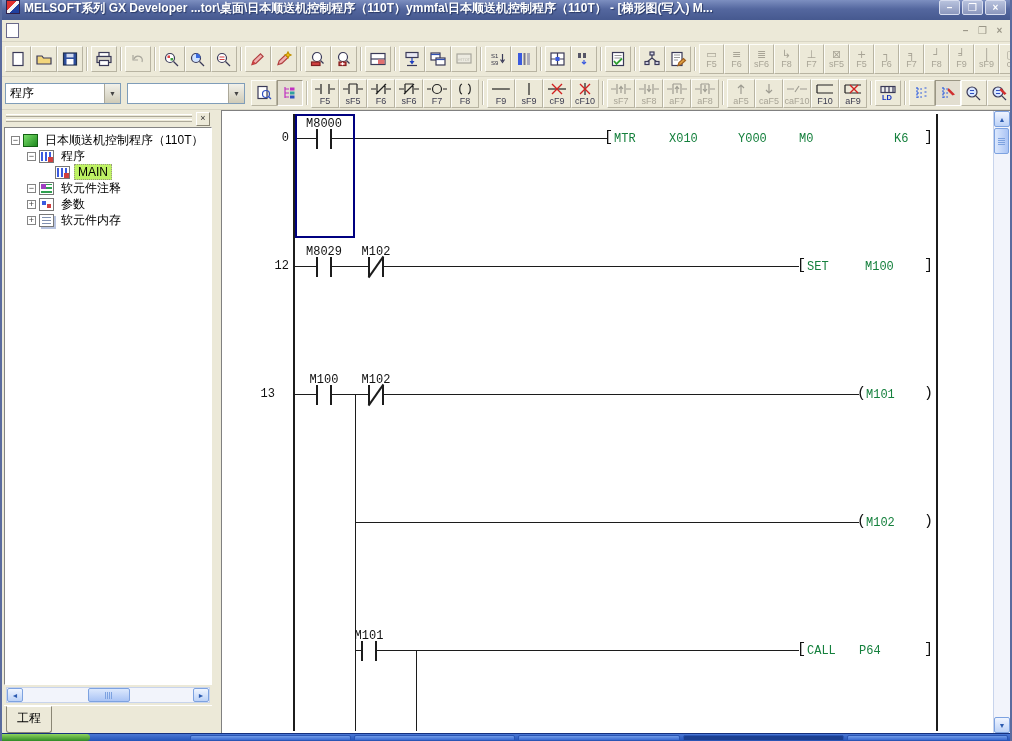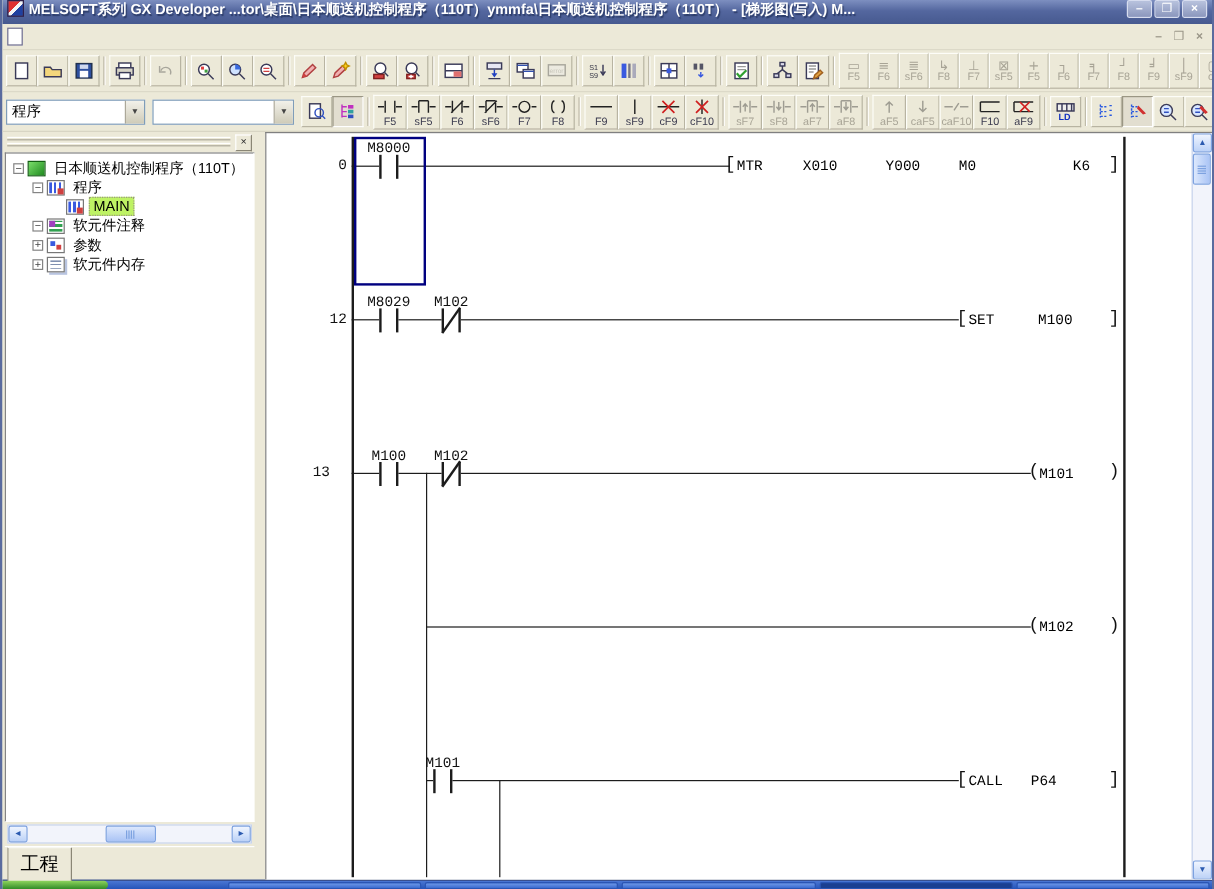--- a/index.html
+++ b/index.html
@@ -58,33 +58,33 @@
   .tlabel{padding:0 3px}
   .tlabel.sel{background:#bef264;border:1px dotted #9a9684}
   
   .hscroll{height:16px;margin:2px 2px;display:flex;background:#f2f4fb;border:1px solid #c8d4ec}
   .sbtn{width:16px;height:100%;background:linear-gradient(#f0f5ff,#bcd2f7);border:1px solid #7da2e0;border-radius:2px;color:#2c5bb0;font-size:7px;display:flex;align-items:center;justify-content:center;flex:none}
   .htrack{flex:1;position:relative}
   .hthumb{position:absolute;left:38%;width:42px;height:100%;background:linear-gradient(#dce8fd,#aac4f5);border:1px solid #7da2e0;border-radius:2px;display:flex;align-items:center;justify-content:center;gap:1px}
   .hthumb i,.vthumb i{width:1px;height:7px;background:#7da2e0;display:block}
   .vthumb i{width:7px;height:1px}
   .tabstrip{height:28px;display:flex;align-items:flex-start;padding:0 2px;border-top:1px solid #fff}
-  .tab{background:#ece9d8;border:1px solid #8a8675;border-top:1px solid #fff;border-radius:0 0 3px 3px;font-size:16px;padding:3px 10px 5px}
+  .tab{background:#ece9d8;border:1px solid #8a8675;border-top:1px solid #fff;border-radius:0 0 3px 3px;font-size:12px;padding:3px 10px 5px}
   .splitter{width:7px;flex:none}
   
   .ladder{flex:1;background:#fff;position:relative;overflow:hidden;border:1px solid #808080;border-right:none;border-bottom:none}
   .hwire{position:absolute;height:1px;background:#1c1c1c}
   .vwire{position:absolute;width:1px;background:#1c1c1c}
   .rail{width:2px}
   .contact{position:absolute;width:16px;height:20px;background:#fff}
   .contact::before,.contact::after{content:"";position:absolute;top:0;width:2px;height:20px;background:#1c1c1c}
   .contact::before{left:0}.contact::after{right:0}
   .slash{position:absolute;left:7px;top:-3px;width:2px;height:26px;background:#1c1c1c;transform:rotate(35deg)}
   .brk{position:absolute;font:15px "Liberation Mono","DejaVu Sans Mono",monospace;color:#111;line-height:16px}
-  .ltxt{position:absolute;font:12px "Liberation Mono","DejaVu Sans Mono",monospace;color:#000000;white-space:pre}
+  .ltxt{position:absolute;font:12px "Liberation Mono","DejaVu Sans Mono",monospace;color:#15803d;white-space:pre}
   .llabel{position:absolute;font:12px "Liberation Mono","DejaVu Sans Mono",monospace;color:#111;width:52px;text-align:center}
   .step{position:absolute;font:12px "Liberation Mono","DejaVu Sans Mono",monospace;color:#111;width:36px;text-align:right}
   .selbox{position:absolute;border:2px solid #000080}
   .vscroll{position:absolute;right:0;top:0;width:17px;height:100%;background:#f2f4fb;border-left:1px solid #c8d4ec;display:flex;flex-direction:column}
   .vscroll .sbtn{width:100%;height:16px}
   .vtrack{flex:1;position:relative}
   .vthumb{position:absolute;top:1px;left:0;width:15px;height:26px;background:linear-gradient(90deg,#dce8fd,#aac4f5);border:1px solid #7da2e0;border-radius:2px;display:flex;flex-direction:column;align-items:center;justify-content:center;gap:1px}
   
   .taskbar{height:8px;background:linear-gradient(#4a77d4,#2453b8);display:flex;border-top:1px solid #16317e}
   .start{width:88px;height:100%;background:linear-gradient(#8ed45e,#2f8a26);border-radius:0 4px 4px 0;flex:none}

